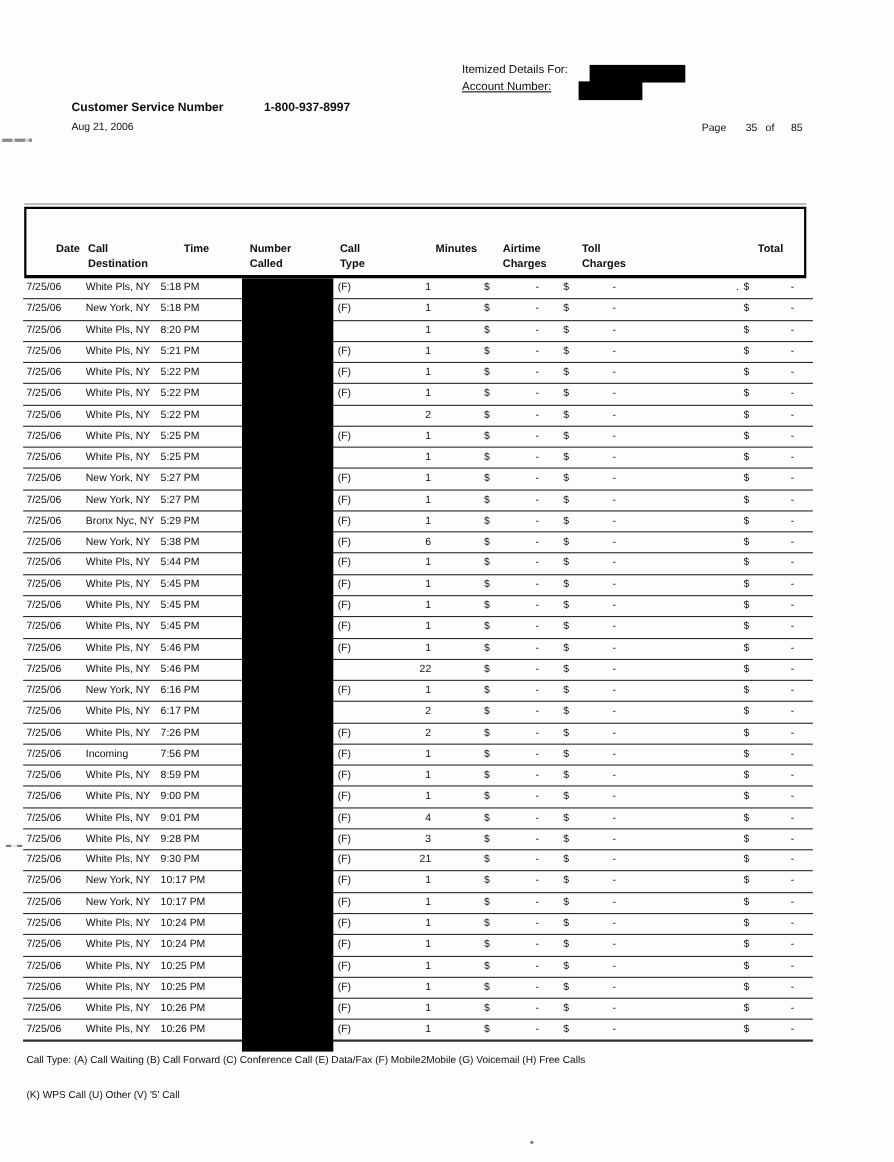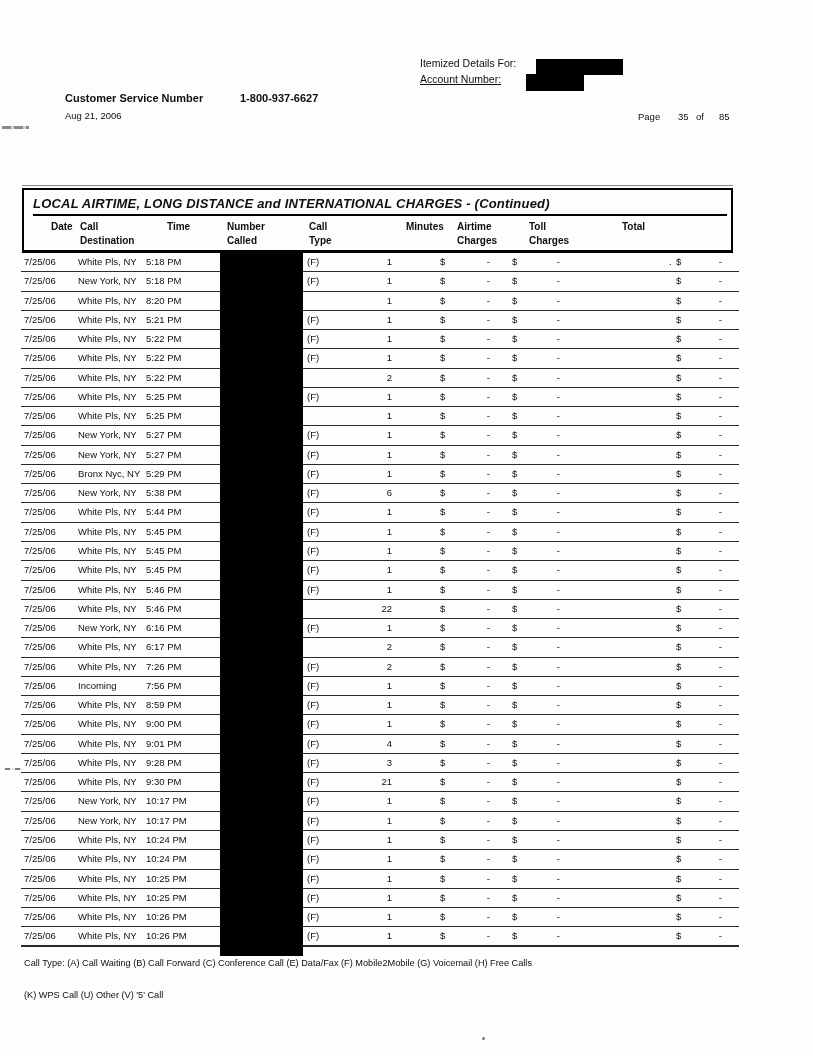--- a/index.html
+++ b/index.html
@@ -41,24 +41,24 @@
   .tbl-title { position:absolute; left:9px; top:2px; right:4px; height:24px;
     font-size:13px; font-weight:bold; font-style:italic; line-height:24px;
     border-bottom:2.2px solid #000; white-space:nowrap; letter-spacing:.2px; }
   .tbl-headrow { position:absolute; left:0; top:28px; right:0; bottom:0; }
   .hcell { position:absolute; top:2px; font-size:10px; font-weight:bold; line-height:13.5px; }
   .hcol-1 { left:2px;margin-left:25px; }
   .hcol-2 { left:56px; }
   .hcol-3 { left:143px; }
   .hcol-4 { left:203px; }
   .hcol-5 { left:285px; }
-  .hcol-6 { left:367px;padding-left:15px; }
+  .hcol-6 { left:357px;padding-left:15px; }
   .hcol-7 { left:433px; }
   .hcol-8 { left:505px; }
-  .hcol-9 { left:598px; width:90px; }
+  .hcol-9 { left:598px; width:90px; text-align:right; }
 
   
   .rows { left:21px; top:253px; width:718px; }
   .trow { position:relative; height:19.28px; border-bottom:1.6px solid #2a2a2a; }
   .trow:last-child { border-bottom-width:2.2px; }
   .c { position:absolute; top:0; font-size:9.5px; line-height:18px; white-space:nowrap; }
   .c-date   { left:3px; }
   .c-dest   { left:57px; }
   .c-time   { left:125px; width:61px; }
   .c-type   { left:286px; }
@@ -79,35 +79,34 @@
 </style>
 </head>
 <body>
 
 <span class="abs lbl-itemized">Itemized Details For:</span>
 <span class="abs lbl-account">Account Number:</span>
 <div class="abs redaction redact-a"></div>
 <div class="abs redaction redact-b"></div>
 
 <span class="abs lbl-csn">Customer Service Number</span>
-<span class="abs val-csn">1-800-937-6627</span>
+<span class="abs val-csn">1-800-937-8997</span>
 <span class="abs lbl-date">Aug 21, 2006</span>
 
 <span class="abs pg-label">Page</span>
 <span class="abs pg-num">35</span>
 <span class="abs pg-of">of</span>
 <span class="abs pg-count">85</span>
 
 <div class="abs artifact-1"></div>
 <div class="abs artifact-2"></div>
 <div class="abs artifact-3"></div>
 <div class="abs scanline-top"></div>
 
 <div class="abs tbl-box">
-  <div class="tbl-title">LOCAL AIRTIME, LONG DISTANCE and INTERNATIONAL CHARGES  - (Continued)</div>
   <div class="tbl-headrow" id="col-headers">
       <div class="hcell hcol-1">
         <div>Date</div>
       </div>
       <div class="hcell hcol-2">
         <div>Call</div>
         <div>Destination</div>
       </div>
       <div class="hcell hcol-3">
         <div>Time</div>

